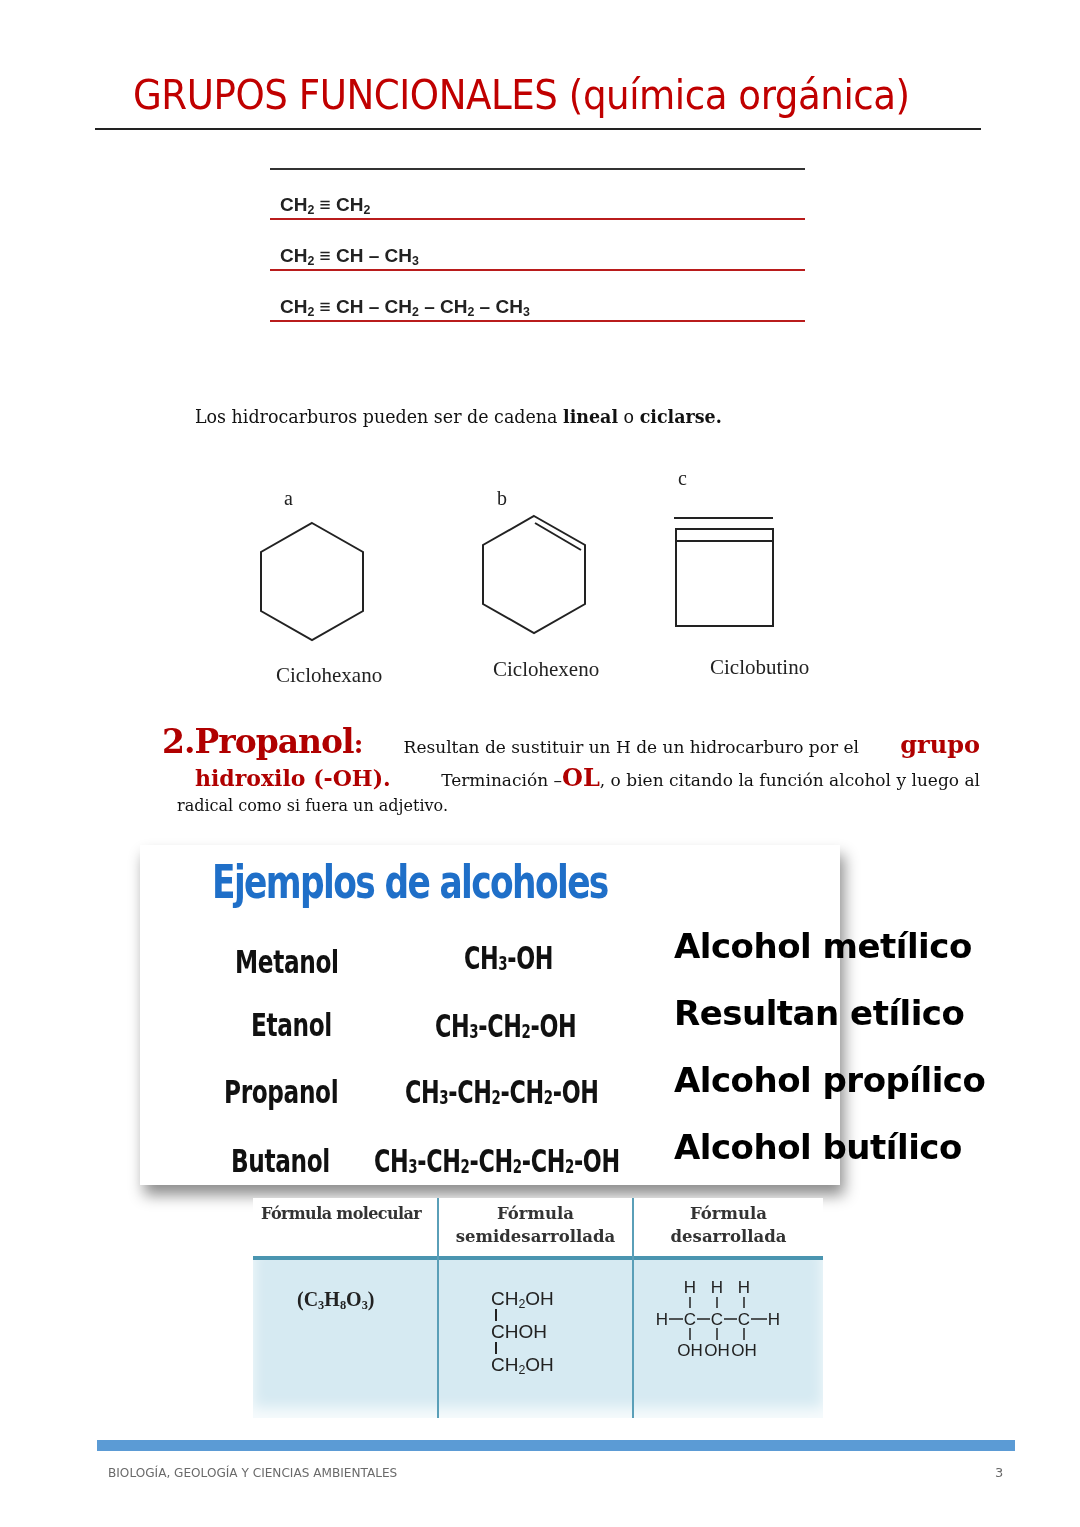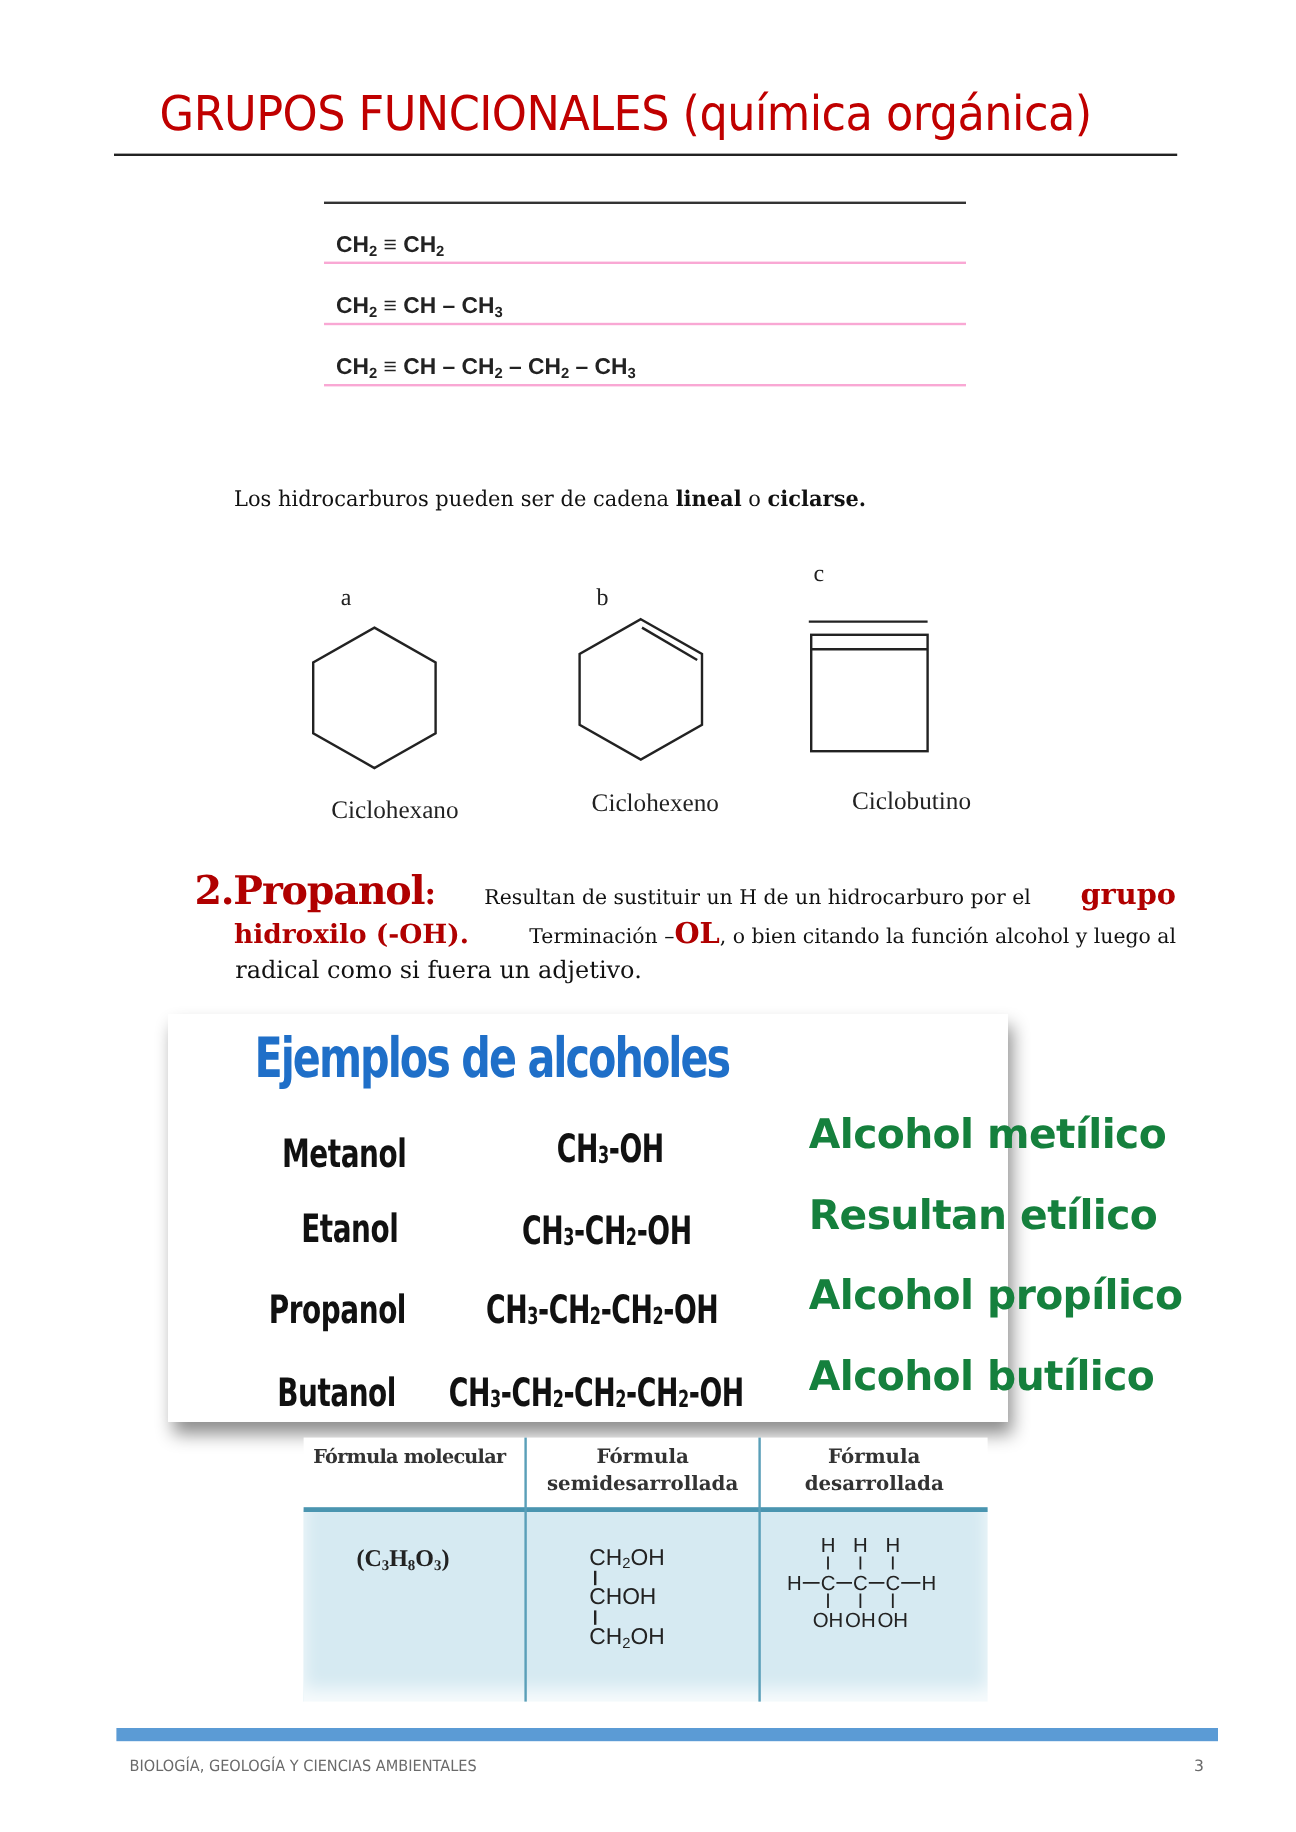--- a/index.html
+++ b/index.html
@@ -6,51 +6,51 @@
   body { width: 1080px; height: 1527px; position: relative; overflow: hidden; font-family: "Liberation Sans", sans-serif; color: #111; }
   .abs { position: absolute; }
 
   
   .page-title { left: 133px; top: 72px; font-family: "DejaVu Sans", sans-serif; font-size: 40px; color: #c00000; letter-spacing: -0.5px; white-space: nowrap; font-weight: normal; transform: scaleX(0.93); transform-origin: left top; }
   .title-rule { left: 95px; top: 128px; width: 886px; height: 2px; background: #222; }
 
   
   .alkyne-table { left: 270px; top: 168px; width: 535px; }
   .alkyne-top { height: 2px; background: #333; }
-  .alkyne-row { position: relative; height: 50px; border-bottom: 2px solid #f9a8d4; box-sizing: border-box; }
+  .alkyne-row { position: relative; height: 50px; border-bottom: 2px solid #b91c1c; box-sizing: border-box; }
   .alkyne-row span.formula { position: absolute; left: 10px; bottom: 2px; font-family: "Liberation Sans", sans-serif; font-weight: bold; font-size: 19px; color: #222; white-space: nowrap; }
   .alkyne-row:first-of-type span.formula { left: 16px; }
   sub { font-size: 0.65em; vertical-align: -0.25em; line-height: 0; }
 
   
   .intro { left: 195px; top: 406px; font-family: "DejaVu Serif", serif; font-size: 18px; color: #111; white-space: nowrap; transform: scaleX(0.97); transform-origin: left top; }
   .intro b { font-weight: bold; }
 
   
   .fig-label { font-family: "Liberation Serif", serif; font-size: 20px; color: #222; }
   .fig-name { font-family: "Liberation Serif", serif; font-size: 21px; color: #222; white-space: nowrap; }
 
   
   .alc-block { left: 162px; top: 722px; width: 818px; font-family: "DejaVu Serif", serif; color: #111; }
   .alc-line1 { display: flex; align-items: baseline; justify-content: space-between; white-space: nowrap; }
   .alc-num { font-size: 33px; font-weight: bold; color: #b00000; font-family: "DejaVu Serif", serif; letter-spacing: -1px; }
   .alc-text { font-size: 17px; color: #111; }
   .red-bold { color: #b00000; font-weight: bold; }
   .alc-line2 { margin-left: 33px; margin-top: 2px; display: flex; align-items: baseline; justify-content: space-between; white-space: nowrap; }
-  .alc-line3 { margin-left: 34px; margin-top: 4px; font-size: 20px; white-space: nowrap; }
+  .alc-line3 { margin-left: 15px; margin-top: 4px; font-size: 16px; white-space: nowrap; }
 
   
   .examples-card { left: 140px; top: 845px; width: 700px; height: 340px; background: #fff; box-shadow: 4px 10px 14px rgba(0,0,0,0.45); }
   .examples-shadow-top { left: 754px; top: 852px; width: 46px; height: 18px; background: linear-gradient(to right, #bdbdbd, #f4f4f4); }
   .examples-title { position: absolute; left: 72px; top: 10px; font-family: "DejaVu Sans", sans-serif; font-weight: bold; font-size: 42px; color: #1f6fc8; letter-spacing: -2px; transform: scaleX(0.82) scaleY(1.1); transform-origin: left top; white-space: nowrap; }
   .ex-name { position: absolute; font-family: "DejaVu Sans", sans-serif; font-weight: bold; font-size: 31px; color: #111; transform: scaleX(0.75) scaleY(1.05); transform-origin: left top; white-space: nowrap; letter-spacing: -0.5px; }
   .ex-formula { position: absolute; font-family: "DejaVu Sans", sans-serif; font-weight: bold; font-size: 31px; color: #111; transform: scaleX(0.72) scaleY(1.05); transform-origin: left top; white-space: nowrap; letter-spacing: -0.5px; }
   .ex-formula sub { font-size: 0.6em; vertical-align: -0.05em; }
 
-  .alc-common { position: absolute; left: 674px; font-family: "DejaVu Sans", sans-serif; font-weight: bold; font-size: 34px; color: #15803d; white-space: nowrap; letter-spacing: -0.5px; }
+  .alc-common { position: absolute; left: 674px; font-family: "DejaVu Sans", sans-serif; font-weight: bold; font-size: 34px; color: #000000; white-space: nowrap; letter-spacing: -0.5px; }
 
   
   .gly-table { left: 253px; top: 1198px; width: 570px; height: 222px; }
   .gly-head { position: absolute; left: 0; top: 0; width: 570px; height: 60px; background: #fff; }
   .gly-body { position: absolute; left: 0; top: 60px; width: 570px; height: 160px; background: #d6eaf2; box-shadow: inset 0 -10px 14px rgba(255,255,255,0.8); }
   .gly-rule { position: absolute; left: 0; top: 58px; width: 570px; height: 4px; background: #4a95b0; }
   .gly-vline { position: absolute; top: 0; width: 2px; height: 220px; background: #5a9fb8; }
   .gly-th { position: absolute; top: 4px; font-family: "DejaVu Serif", serif; font-size: 16.5px; font-weight: bold; color: #333; text-align: center; line-height: 23px; white-space: nowrap; }
   .gly-th.left { text-align: center; letter-spacing: -0.6px; font-size: 16px; }
   .gly-mol { position: absolute; left: 33px; top: 90px; font-family: "Liberation Serif", serif; font-weight: bold; font-size: 20px; color: #222; margin-left: 11px; }

